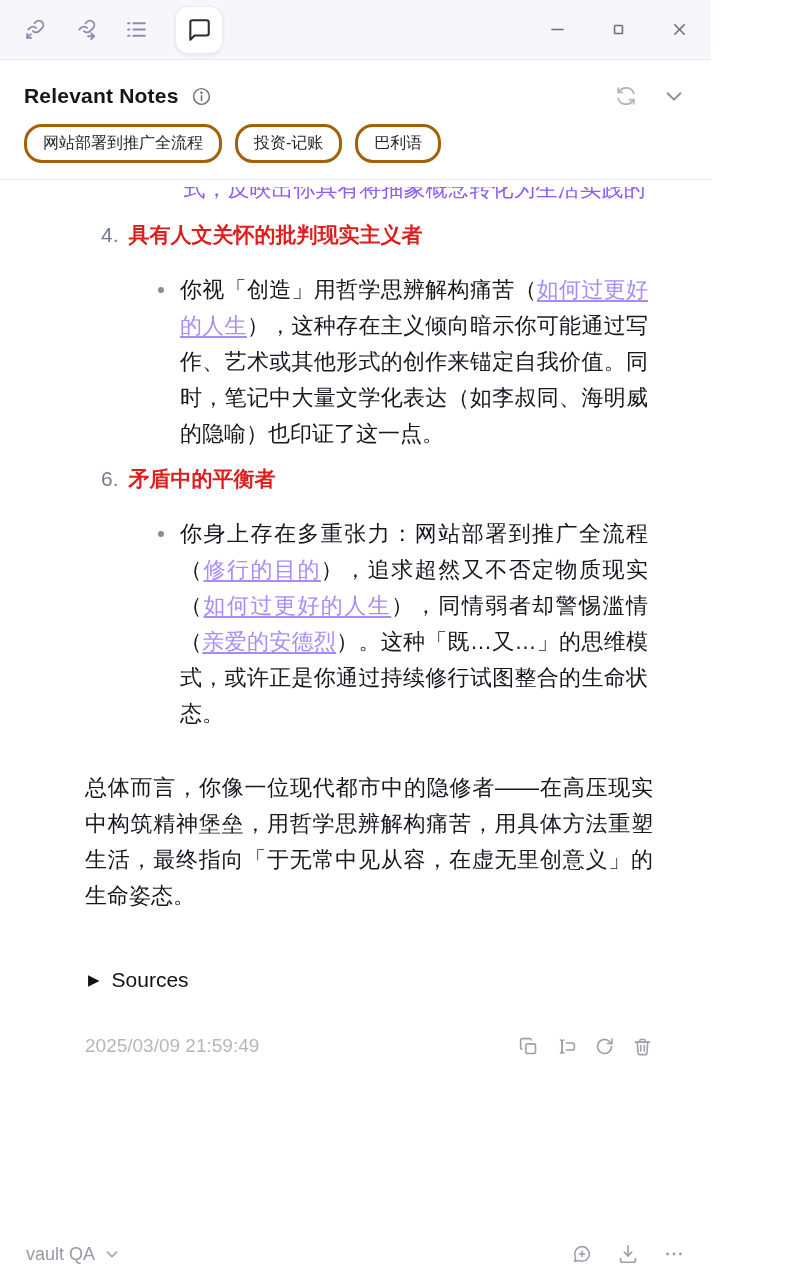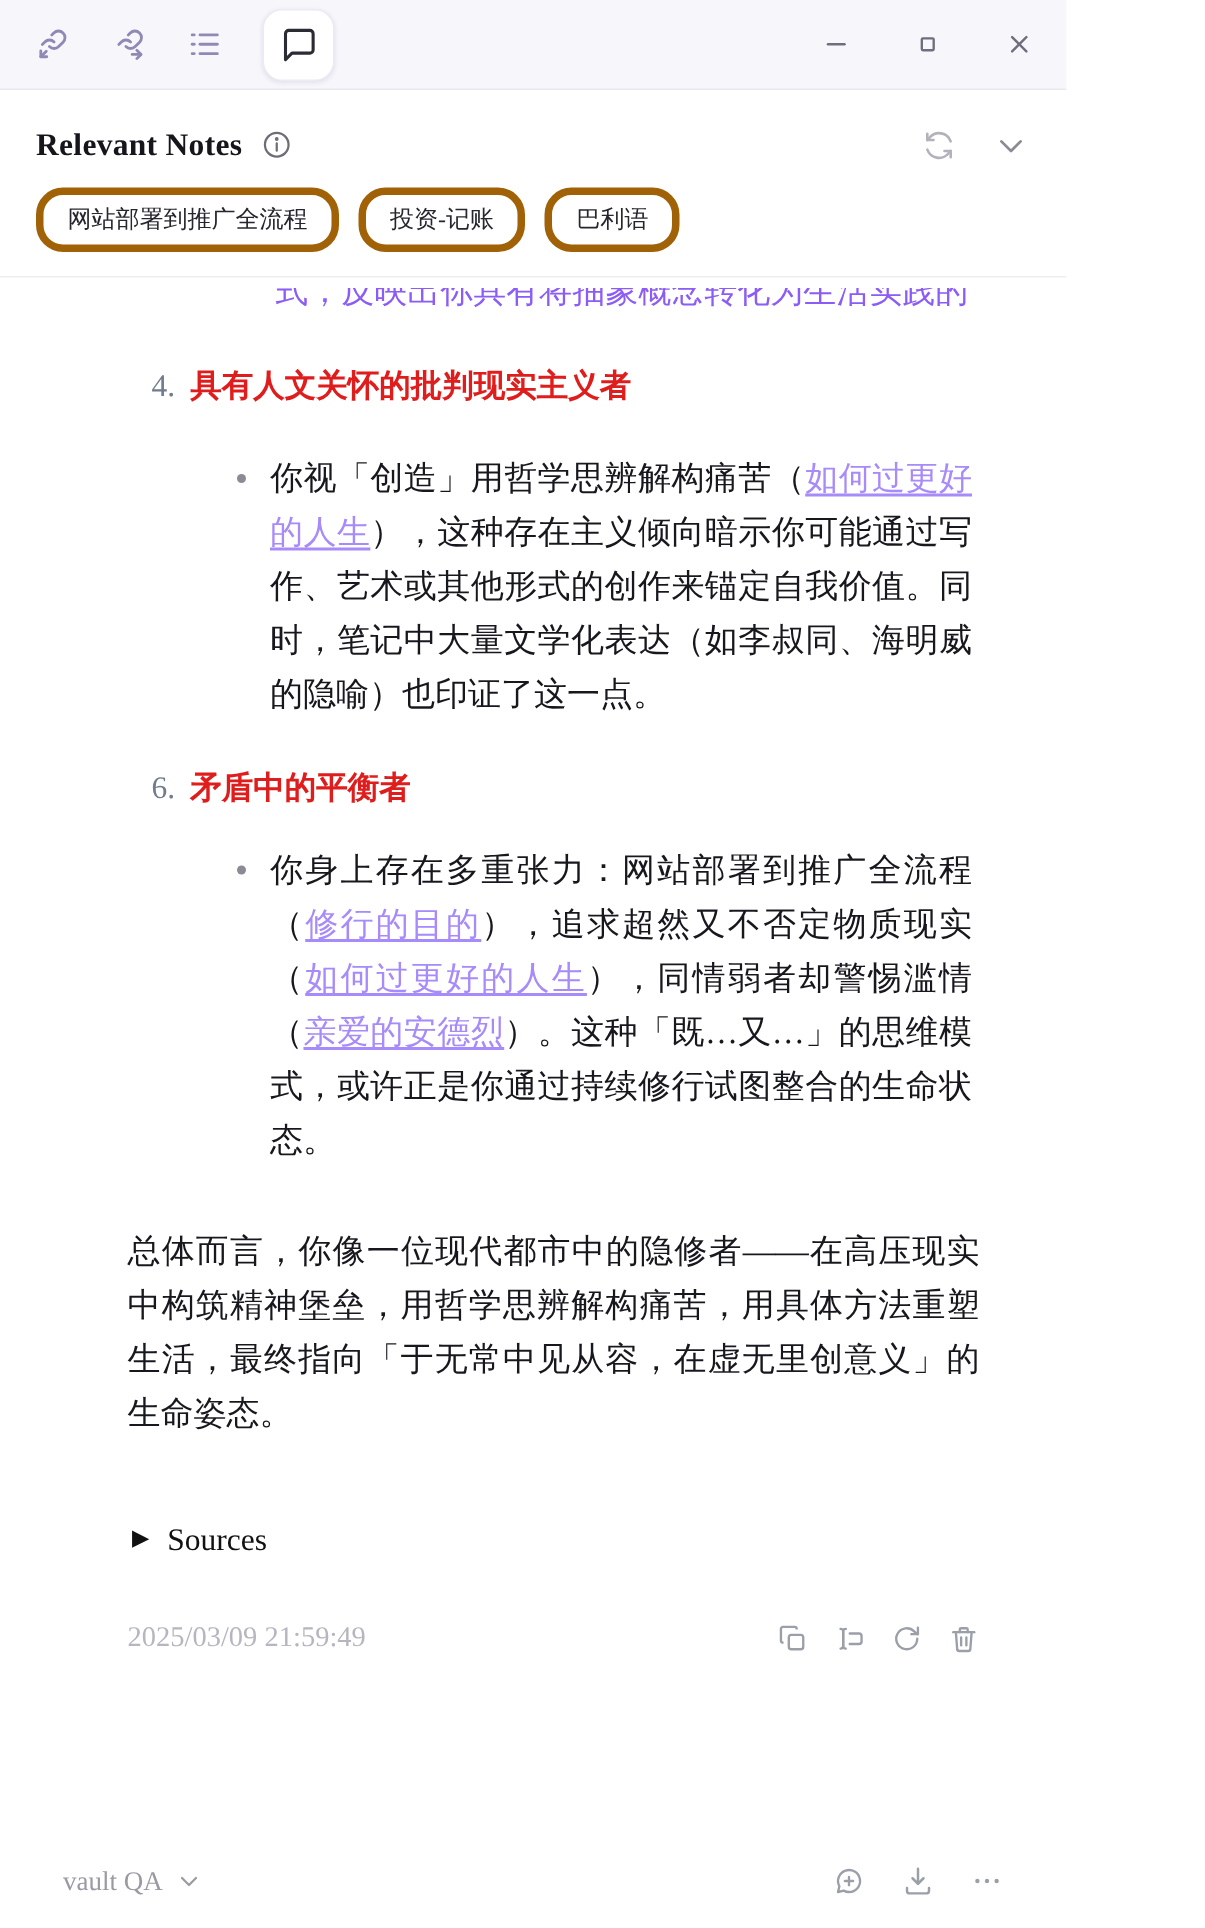--- a/index.html
+++ b/index.html
@@ -1,17 +1,17 @@
 <!DOCTYPE html>
 <html><head>
 <meta charset="utf-8">
 <style>
   html,body{margin:0;padding:0;background:#fff;}
   .app{position:relative;width:711px;height:1285px;overflow:hidden;background:#fff;
-       font-family:Liberation Serif, serif;color:#17171e;}
+       font-family:Liberation Sans, sans-serif;color:#17171e;}
 
   
   .titlebar{height:60px;background:#f7f6fb;border-bottom:1px solid #e9e8ef;
             display:flex;align-items:center;padding:0 22px;box-sizing:border-box;}
   .tb-left{display:flex;align-items:center;gap:26px;}
   .tb-btn{background:none;border:none;padding:0;cursor:pointer;display:flex;align-items:center;justify-content:center;color:#9189b5;}
   .tb-btn svg{width:25px;height:25px;}
   .tb-chat{width:48px;height:48px;background:#fff;border:1px solid #eceaf2;border-radius:13px;
            box-shadow:0 1px 3px rgba(60,50,100,.10);color:#2b2b33;display:flex;align-items:center;justify-content:center;cursor:pointer;}
   .tb-chat svg{width:26px;height:26px;}
@@ -26,30 +26,30 @@
   .info-btn svg{width:21px;height:21px;}
   .ph-right{margin-left:auto;display:flex;align-items:center;gap:26px;}
   .ph-right .icon-btn{color:#b3b1bc;}
   .ph-right .chev{color:#8b8b96;}
 
   .icon-btn{background:none;border:none;padding:0;cursor:pointer;display:flex;align-items:center;color:#9ba0a8;}
   .icon-btn svg{width:22px;height:22px;}
 
   
   .tags-row{display:flex;gap:13px;padding:10px 24px 16px;}
-  .chip{background:#fff;border:5px solid #a16207;border-radius:18px;padding:6px 16px;
+  .chip{background:#fff;border:3px solid #a16207;border-radius:18px;padding:6px 16px;
         font-size:16px;color:#26262e;font-family:inherit;cursor:pointer;white-space:nowrap;}
   .divider{border-top:1px solid #ededf2;}
 
   
   .content{font-size:22px;line-height:36px;}
   .clip{height:21px;overflow:hidden;margin:7px 63px 0 181px;}
   .clip span{display:block;transform:translateY(-16px);color:#8b5cf6;text-align:center;}
 
-  .item{margin-top:29px;}
+  .item{margin-top:12px;}
   .item-head{padding-left:101px;font-size:21px;line-height:30px;}
   .num{color:#717c8c;}
   .head{color:#df1d1d;font-weight:bold;margin-left:10px;}
   .bullet{display:flex;margin:22px 63px 0 158px;}
   .dot{width:6px;height:6px;border-radius:50%;background:#8b8b95;margin:15px 16px 0 0;flex:none;}
   .btext{margin:0;text-align:justify;}
   .ilink{color:#a78bfa;text-decoration:underline;text-underline-offset:3px;cursor:pointer;}
 
   .summary{margin:38px 58px 12px 85px;text-align:justify;}
 
@@ -58,21 +58,21 @@
 
   .msgfoot{display:flex;align-items:center;margin:30px 58px 0 85px;}
   .ts{color:#b6b6c0;font-size:19px;}
   .mficons{margin-left:auto;display:flex;gap:17px;}
   .mficons svg{width:21px;height:21px;}
 
   
   .scrollbar{position:absolute;left:777px;top:425px;width:7px;height:266px;border-radius:4px;background:#e9e9ed;cursor:pointer;}
 
   
-  .bottom-bar{position:absolute;left:0;right:0;bottom:0;height:62px;display:flex;align-items:center;padding:0 42px;box-sizing:border-box;background:#fff;}
+  .bottom-bar{position:absolute;left:0;right:0;bottom:0;height:62px;display:flex;align-items:center;padding:0 26px;box-sizing:border-box;background:#fff;}
   .mode{display:flex;align-items:center;gap:9px;background:none;border:none;padding:0;cursor:pointer;
         color:#9a9aa4;font-size:18px;font-family:inherit;}
   .mode svg{width:16px;height:16px;}
   .bbicons{margin-left:auto;display:flex;align-items:center;gap:24px;}
   .bbicons svg{width:22px;height:22px;}
 </style>
 </head>
 <body>
 
 <div class="app">

